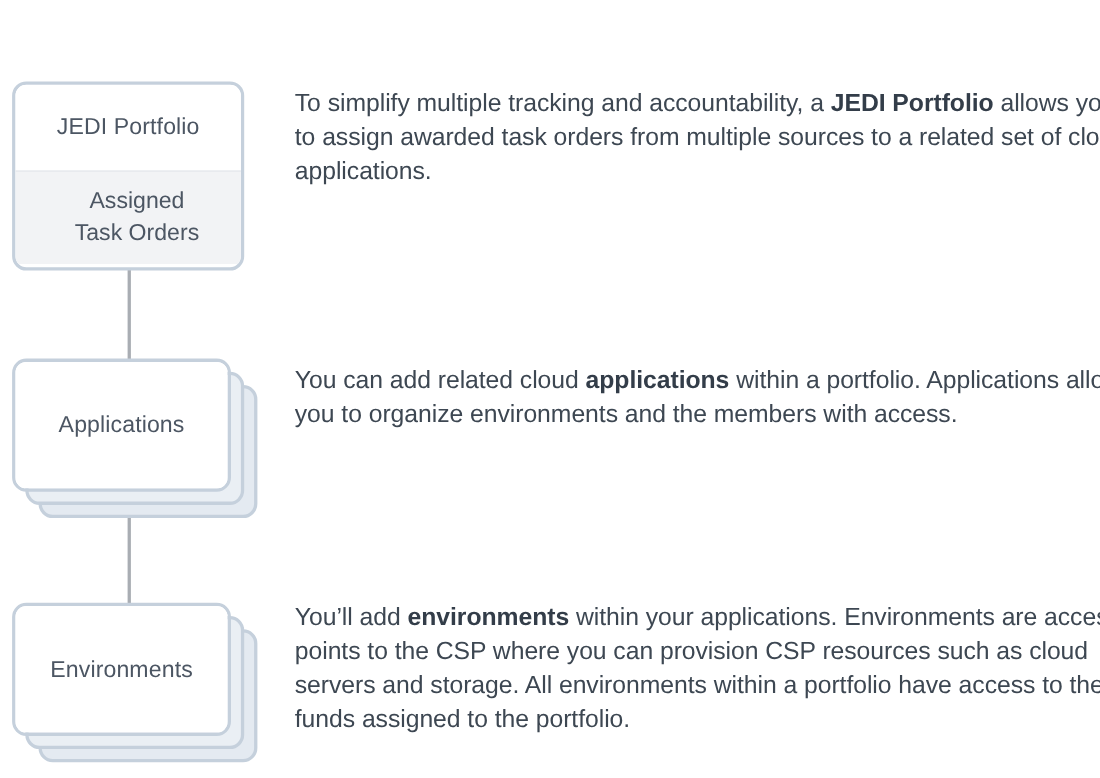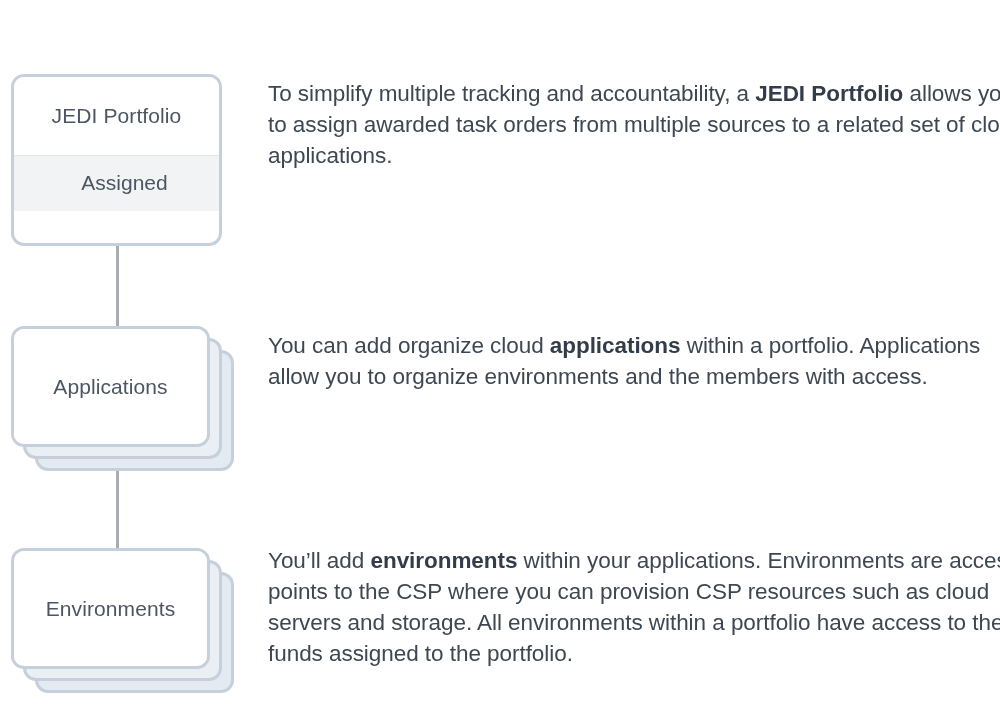--- a/index.html
+++ b/index.html
@@ -116,20 +116,21 @@
 <div id="diagram">
 
   <div id="connector-1" class="connector"></div>
   <div id="connector-2" class="connector"></div>
 
   <div id="stack-portfolio" class="card-stack">
     <div id="card-portfolio" class="card">
       <div class="card-title">JEDI Portfolio</div>
       <div class="card-section">
         <div>Assigned</div>
+        <div>Task Orders</div>
       </div>
     </div>
   </div>
 
   <div id="stack-applications" class="card-stack">
     <div class="stack-layer back-2"></div>
     <div class="stack-layer back-1"></div>
     <div id="card-applications" class="card">
       <div class="card-title">Applications</div>
     </div>
@@ -141,20 +142,20 @@
     <div id="card-environments" class="card">
       <div class="card-title">Environments</div>
     </div>
   </div>
 
   <div id="text-portfolio" class="text-block">
     <span>To simplify multiple tracking and accountability, a </span><b>JEDI Portfolio</b><span> allows you to assign awarded task orders from multiple sources to a related set of cloud applications.</span>
   </div>
 
   <div id="text-applications" class="text-block">
-    <span>You can add organize cloud </span><b>applications</b><span> within a portfolio. Applications allow you to organize environments and the members with access.</span>
+    <span>You can add related cloud </span><b>applications</b><span> within a portfolio. Applications allow you to organize environments and the members with access.</span>
   </div>
 
   <div id="text-environments" class="text-block">
     <span>You’ll add </span><b>environments</b><span> within your applications. Environments are access points to the CSP where you can provision CSP resources such as cloud servers and storage. All environments within a portfolio have access to the funds assigned to the portfolio.</span>
   </div>
 
 </div>
 
 </body></html>

